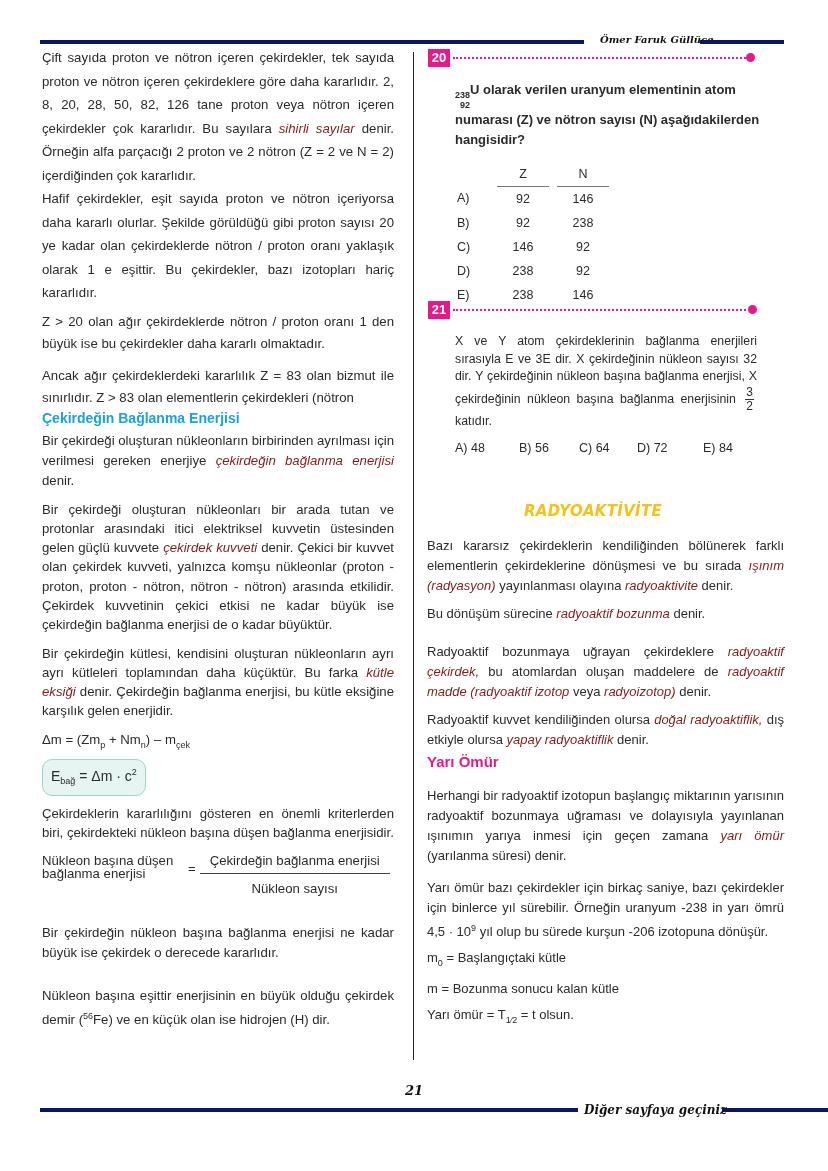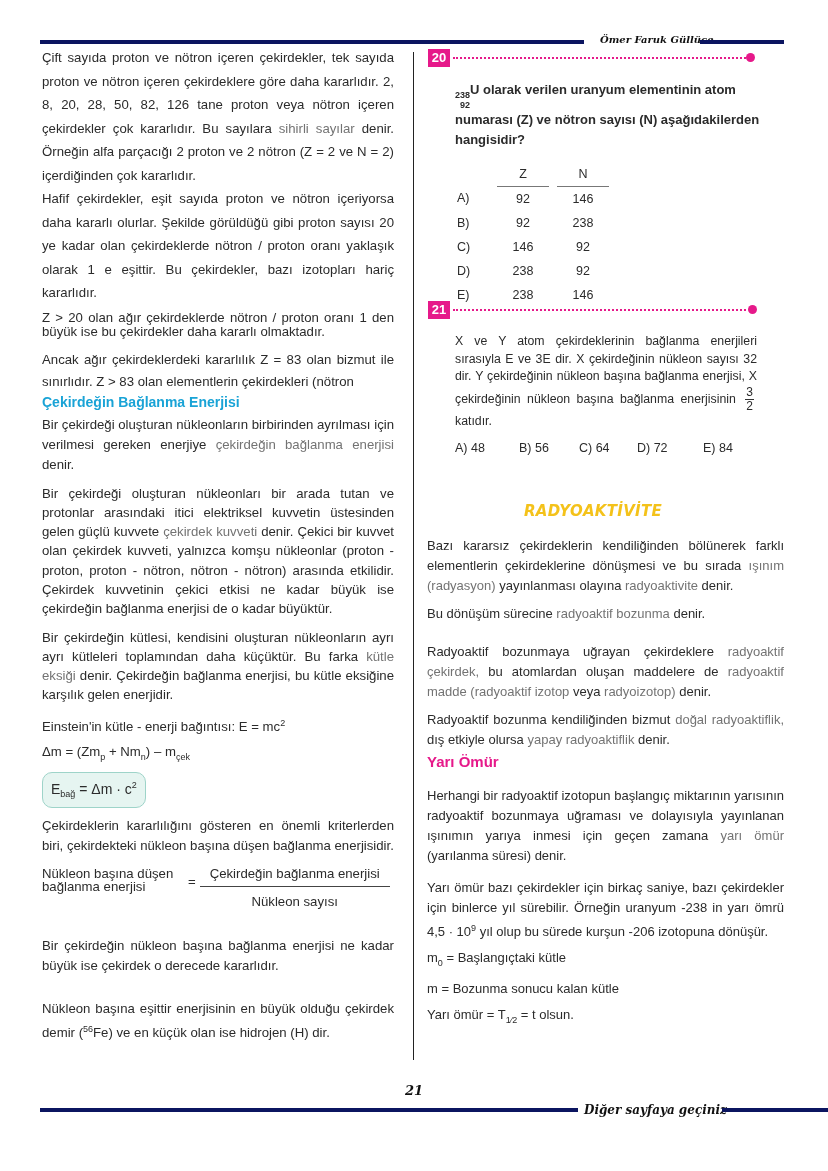--- a/index.html
+++ b/index.html
@@ -1,20 +1,20 @@
 <!DOCTYPE html>
 <html><head>
 <meta charset="utf-8">
 <style>
   html, body { margin:0; padding:0; }
   body { width:828px; height:1171px; background:#ffffff; position:relative; overflow:hidden;
          font-family:"Liberation Sans", sans-serif; color:#2b2b2b; }
   .abs { position:absolute; }
   .navy { background:#0b1560; }
-  .pink { color:#737373; }
+  .pink { color:#7f1d1d;font-style:italic; }
   .cyan { color:#19a3d6; }
   .author { font-family:"DejaVu Serif", serif; font-style:italic; font-weight:bold; font-size:10px; color:#111; }
   .col { position:absolute; font-size:13.2px; line-height:21px; }
   .col p { margin:0 0 10px 0; text-align:justify; }
   .heading { font-weight:bold; font-size:14px; line-height:18px; margin:0 0 6px 0; }
   .heading-pink { font-weight:bold; font-size:15px; color:#e6198a; margin:2px 0 8px 0; }
   .qbadge { position:absolute; width:22px; height:18px; background:#e6198a; color:#fff; font-weight:bold;
             font-size:13px; line-height:18px; text-align:center; }
   .qline { position:absolute; height:0; border-top:2px dotted #e6198a; }
   .qdot { position:absolute; width:9px; height:9px; border-radius:50%; background:#e6198a; }
@@ -41,34 +41,31 @@
 <div class="abs navy" style="left:40px; top:40px; width:544px; height:4px;"></div>
 <div class="abs navy" style="left:700px; top:40px; width:84px; height:4px;"></div>
 
 <div class="divider"></div>
 
 <div class="col" style="left:42px; top:46px; width:352px;">
   <p style="line-height:23.5px; margin-bottom:0;">
     <span>Çift sayıda proton ve nötron içeren çekirdekler, tek sayıda proton ve nötron içeren çekirdeklere göre daha kararlıdır. 2, 8, 20, 28, 50, 82, 126 tane proton veya nötron içeren çekirdekler çok kararlıdır. Bu sayılara </span><span class="pink">sihirli sayılar</span><span> denir. Örneğin alfa parçacığı 2 proton ve 2 nötron (Z = 2 ve N = 2) içerdiğinden çok kararlıdır.</span>
   </p>
   <p style="line-height:23.5px; margin-bottom:6px;">Hafif çekirdekler, eşit sayıda proton ve nötron içeriyorsa daha kararlı olurlar. Şekilde görüldüğü gibi proton sayısı 20 ye kadar olan çekirdeklerde nötron / proton oranı yaklaşık olarak 1 e eşittir. Bu çekirdekler, bazı izotopları hariç kararlıdır.</p>
-  <p style="line-height:14px; ">Z &gt; 20 olan ağır çekirdeklerde nötron / proton oranı 1 den büyük ise bu çekirdekler daha kararlı olmaktadır.</p>
+  <p style="line-height:22px; ">Z &gt; 20 olan ağır çekirdeklerde nötron / proton oranı 1 den büyük ise bu çekirdekler daha kararlı olmaktadır.</p>
   <p style="line-height:22px; margin-bottom:0;">Ancak ağır çekirdeklerdeki kararlılık Z = 83 olan bizmut ile sınırlıdır. Z &gt; 83  olan elementlerin çekirdekleri (nötron</p>
   <div class="heading cyan" style="margin-bottom:4px;">Çekirdeğin Bağlanma Enerjisi</div>
   <p style="line-height:20px; margin-bottom:9px;">
     <span>Bir çekirdeği oluşturan nükleonların birbirinden ayrılması için verilmesi gereken enerjiye </span><span class="pink">çekirdeğin bağlanma enerjisi</span><span> denir.</span>
   </p>
   <p style="line-height:19.3px; margin-bottom:9px;">
     <span>Bir çekirdeği oluşturan nükleonları bir arada tutan ve protonlar arasındaki itici elektriksel kuvvetin üstesinden gelen güçlü kuvvete </span><span class="pink">çekirdek kuvveti</span><span> denir. Çekici bir kuvvet olan çekirdek kuvveti, yalnızca komşu nükleonlar (proton - proton, proton - nötron, nötron - nötron) arasında etkilidir. Çekirdek kuvvetinin çekici etkisi ne kadar büyük ise çekirdeğin bağlanma enerjisi de o kadar büyüktür.</span>
   </p>
   <p style="line-height:19.3px; margin-bottom:8px;">
     <span>Bir çekirdeğin kütlesi, kendisini oluşturan nükleonların ayrı ayrı kütleleri toplamından daha küçüktür. Bu farka </span><span class="pink">kütle eksiği</span><span> denir. Çekirdeğin bağlanma enerjisi, bu kütle eksiğine karşılık gelen enerjidir.</span>
-  </p>
-  <p style="margin-bottom:4px;">
-    <span>Einstein'in kütle - enerji bağıntısı: E = mc</span><sup>2</sup>
   </p>
   <p style="margin-bottom:4px;">
     <span>Δm = (Zm</span><sub>p</sub><span> + Nm</span><sub>n</sub><span>) – m</span><sub>çek</sub>
   </p>
   <div class="formula-box" style="margin-bottom:8px;border-radius:10px;">
     <span>E</span><sub>bağ</sub><span> = Δm · c</span><sup>2</sup>
   </div>
   <p style="line-height:19.3px; margin-bottom:8px;">Çekirdeklerin kararlılığını gösteren en önemli kriterlerden biri, çekirdekteki nükleon başına düşen bağlanma enerjisidir.</p>
   <div style="display:flex; align-items:flex-start; margin-bottom:24px; font-size:13.2px;">
     <div style="line-height:13px; width:140px; margin-top:4px;">
@@ -168,21 +165,21 @@
   <p style="margin-bottom:8px;">
     <span>Bazı kararsız çekirdeklerin kendiliğinden bölünerek farklı elementlerin çekirdeklerine dönüşmesi ve bu sırada </span><span class="pink">ışınım (radyasyon)</span><span> yayınlanması olayına </span><span class="pink">radyoaktivite</span><span> denir.</span>
   </p>
   <p style="margin-bottom:18px;">
     <span>Bu dönüşüm sürecine </span><span class="pink">radyoaktif bozunma</span><span> denir.</span>
   </p>
   <p style="margin-bottom:8px;">
     <span>Radyoaktif bozunmaya uğrayan çekirdeklere </span><span class="pink">radyoaktif çekirdek,</span><span> bu atomlardan oluşan maddelere de </span><span class="pink">radyoaktif madde (radyoaktif izotop</span><span> veya </span><span class="pink">radyoizotop)</span><span> denir.</span>
   </p>
   <p style="margin-bottom:0;">
-    <span>Radyoaktif bozunma kendiliğinden bizmut </span><span class="pink">doğal radyoaktiflik,</span><span> dış etkiyle olursa </span><span class="pink">yapay radyoaktiflik</span><span> denir.</span>
+    <span>Radyoaktif kuvvet kendiliğinden olursa </span><span class="pink">doğal radyoaktiflik,</span><span> dış etkiyle olursa </span><span class="pink">yapay radyoaktiflik</span><span> denir.</span>
   </p>
   <div class="heading-pink" style="margin-bottom:14px;">Yarı Ömür</div>
   <p style="margin-bottom:12px;">
     <span>Herhangi bir radyoaktif izotopun başlangıç miktarının yarısının radyoaktif bozunmaya uğraması ve dolayısıyla yayınlanan ışınımın yarıya inmesi için geçen zamana </span><span class="pink">yarı ömür</span><span> (yarılanma süresi) denir.</span>
   </p>
   <p style="margin-bottom:6px;">
     <span>Yarı ömür bazı çekirdekler için birkaç saniye, bazı çekirdekler için binlerce yıl sürebilir. Örneğin uranyum -238 in yarı ömrü 4,5 · 10</span><sup>9</sup><span> yıl olup bu sürede kurşun -206 izotopuna dönüşür.</span>
   </p>
   <p style="margin-bottom:6px;">
     <span>m</span><sub>0</sub><span> = Başlangıçtaki kütle</span>

